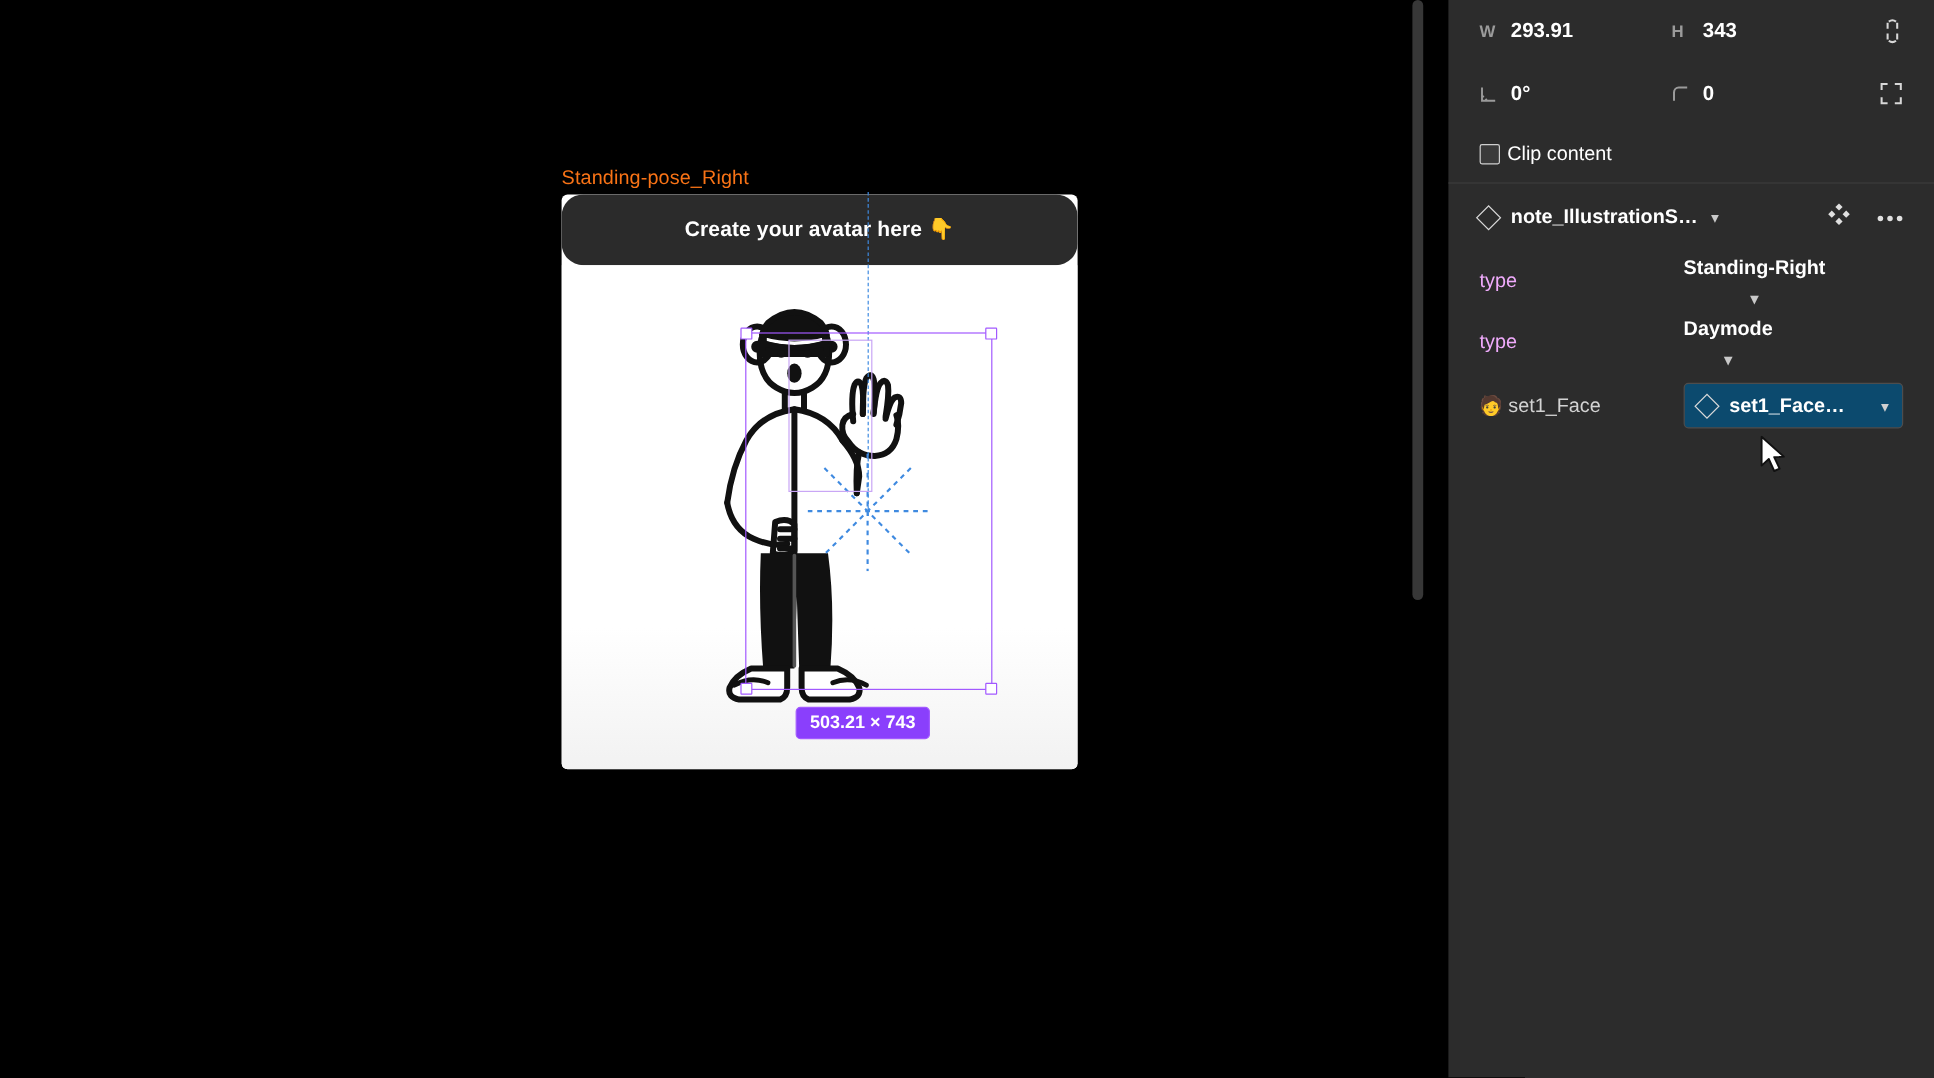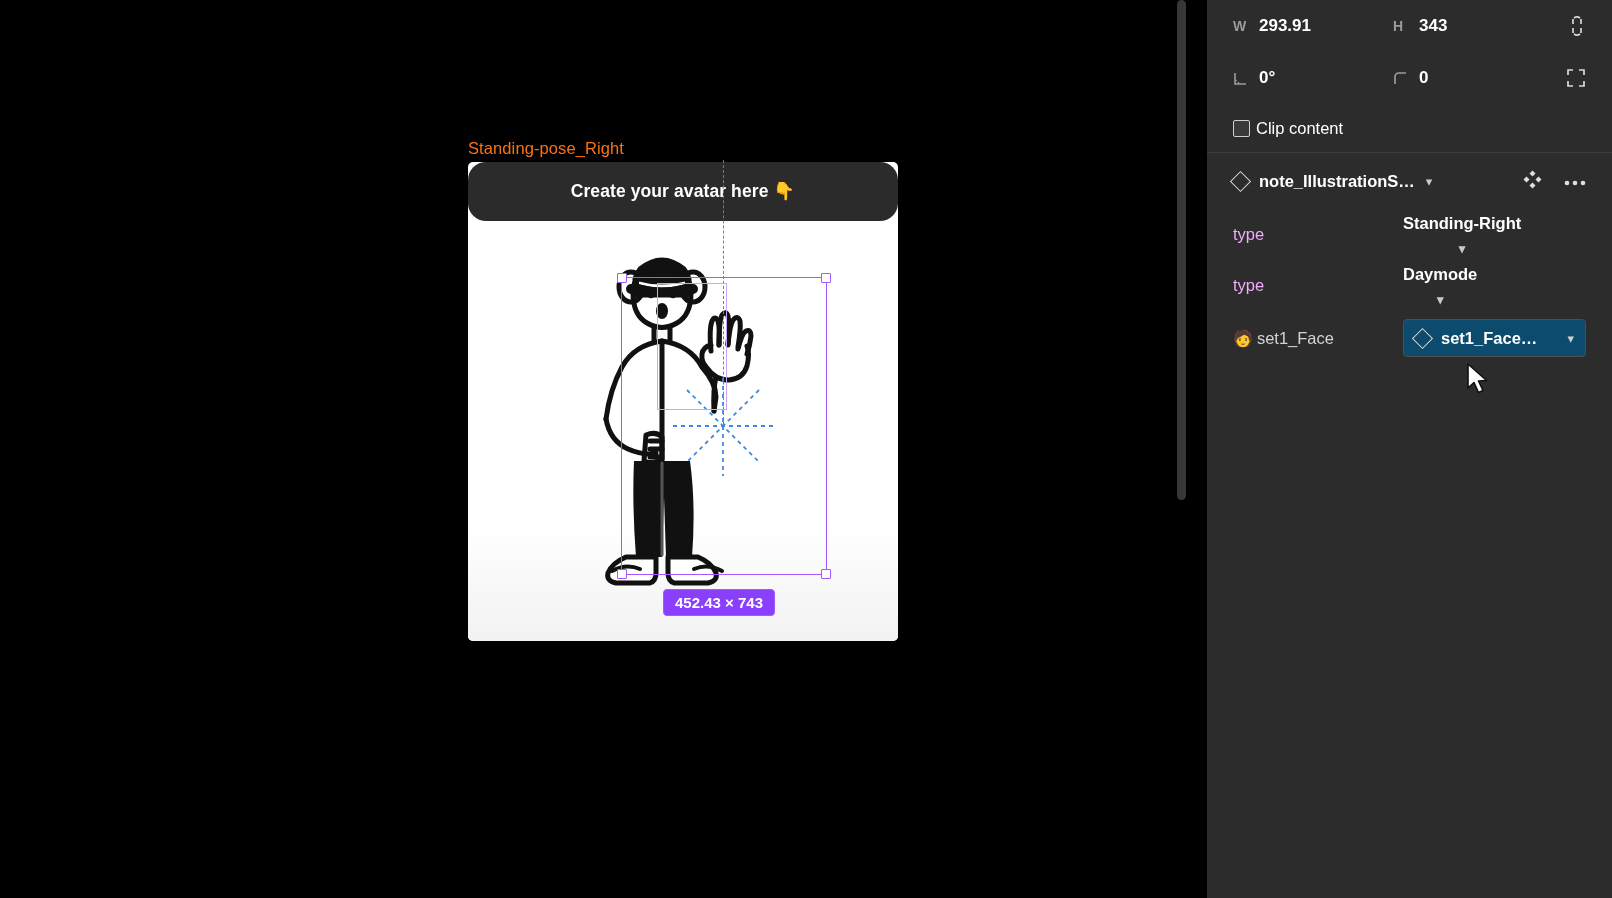--- a/index.html
+++ b/index.html
@@ -212,21 +212,21 @@
       </g>
     </svg>
 
     <div class="sel-inner"></div>
     <div class="sel-box">
       <div class="handle h-tl"></div>
       <div class="handle h-tr"></div>
       <div class="handle h-bl"></div>
       <div class="handle h-br"></div>
     </div>
-    <div class="dim-badge">452.43 × 743</div>
+    <div class="dim-badge">503.21 × 743</div>
 
     <div class="canvas-scroll"></div>
   </div>
 
   <div class="panel-gap"></div>
 
   <div class="panel">
 
     <div class="sec">
       <div class="row">

